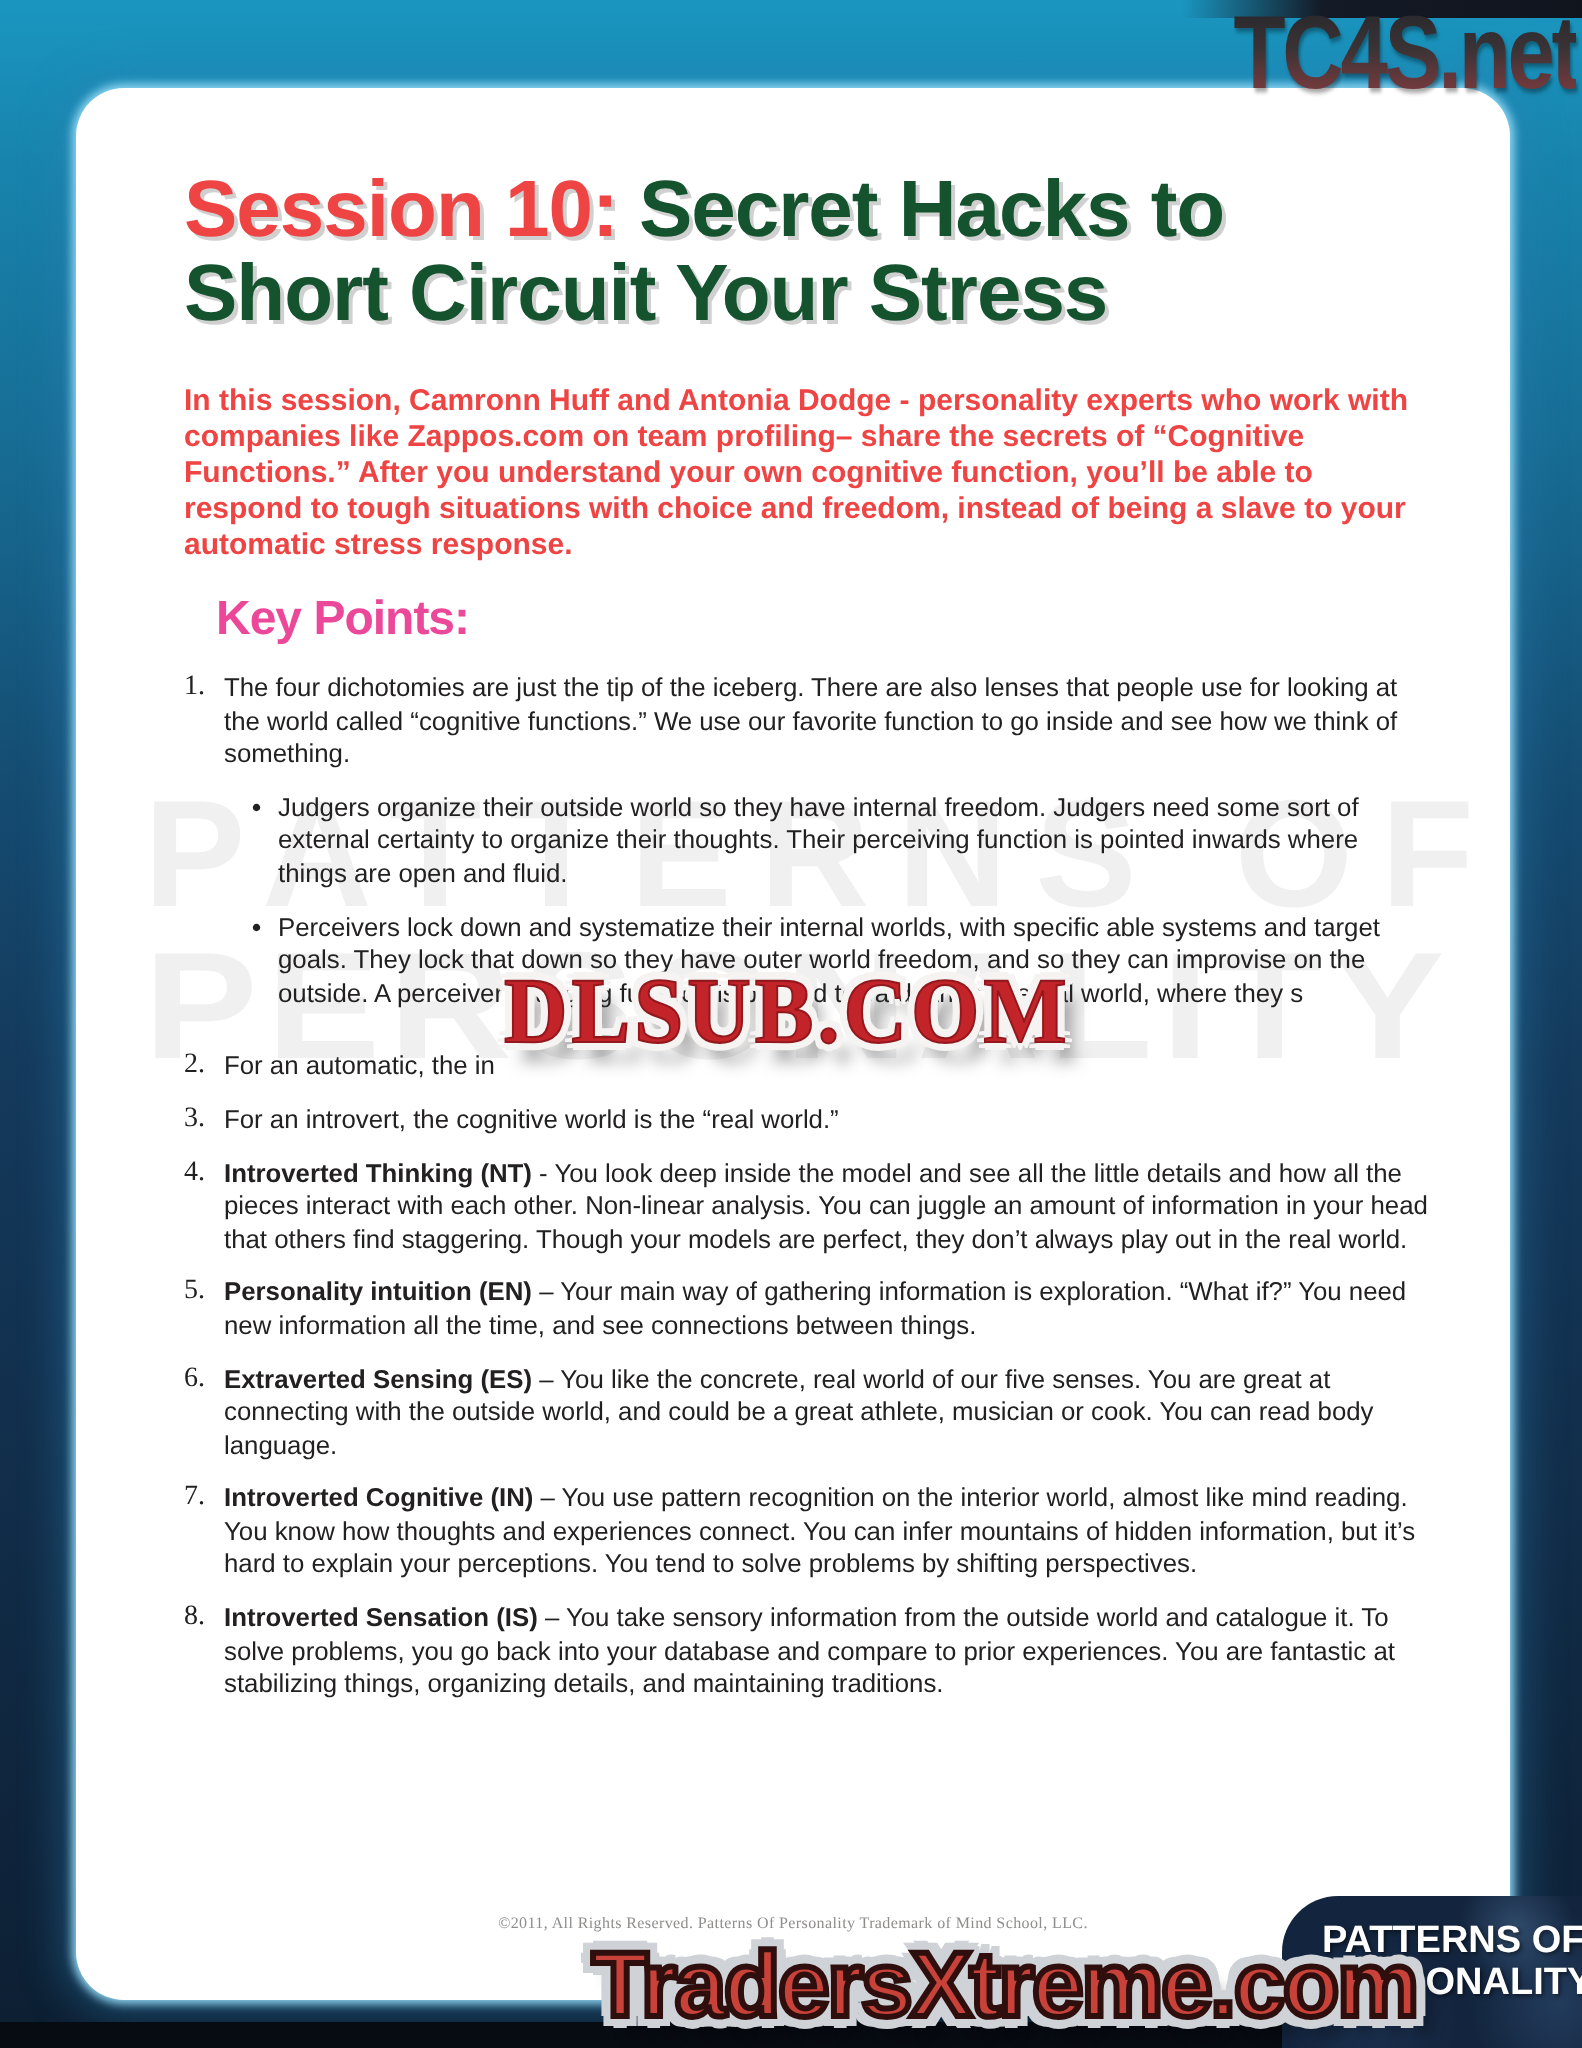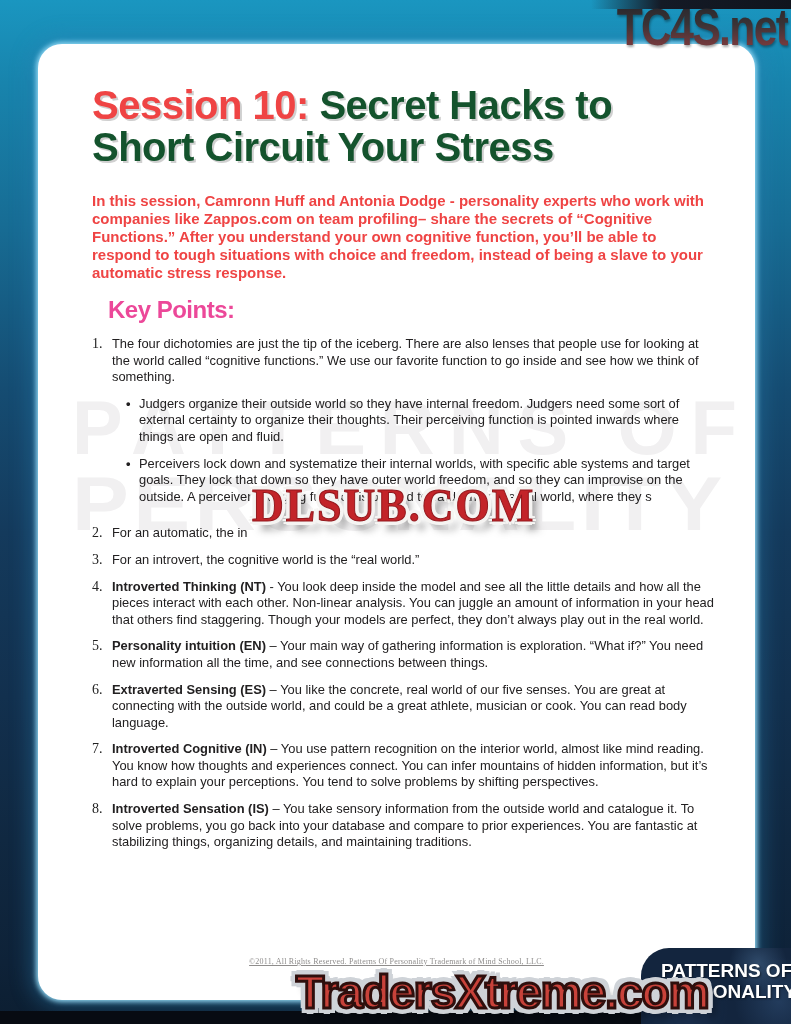--- a/index.html
+++ b/index.html
@@ -42,21 +42,21 @@
   .kp-item{display:flex;margin-bottom:10px;}
   .kp-item .num{width:20px;flex:0 0 20px;font-family:"Liberation Serif",serif;font-size:14px;color:#222;}
   .kp-item .itext{flex:1;}
   .kp-item .lead{font-weight:bold;}
   .kp-bullets{margin-top:10px;}
   .kp-bullet{display:flex;margin:0 0 10px 14px;}
   .kp-bullet .dot{width:13px;flex:0 0 13px;font-weight:bold;}
   .kp-bullet .btext{flex:1;}
 
   .copyright{position:absolute;left:0;top:913px;width:100%;text-align:center;z-index:2;
-    font-family:"Liberation Serif",serif;font-size:8px;color:#8f8d8c;letter-spacing:.2px;text-decoration:underline;}
+    font-family:"Liberation Serif",serif;font-size:8px;color:#8f8d8c;letter-spacing:.2px;}
 
   
   .logo-block{position:absolute;right:0;top:948px;width:150px;height:76px;z-index:4;
     background:#13253e;border-top-left-radius:28px;
     background-image:radial-gradient(circle at 78% 20%, rgba(120,170,220,.28) 0, rgba(120,170,220,0) 22%),
                      radial-gradient(circle at 92% 70%, rgba(90,140,200,.22) 0, rgba(90,140,200,0) 30%),
                      radial-gradient(circle at 30% 80%, rgba(70,110,170,.18) 0, rgba(70,110,170,0) 35%);}
   .logo-text{position:absolute;left:20px;top:12px;color:#ffffff;font-weight:bold;
     font-size:19px;line-height:21px;letter-spacing:0;white-space:nowrap;
     text-shadow:1px 1px 2px rgba(0,0,0,.5);}

